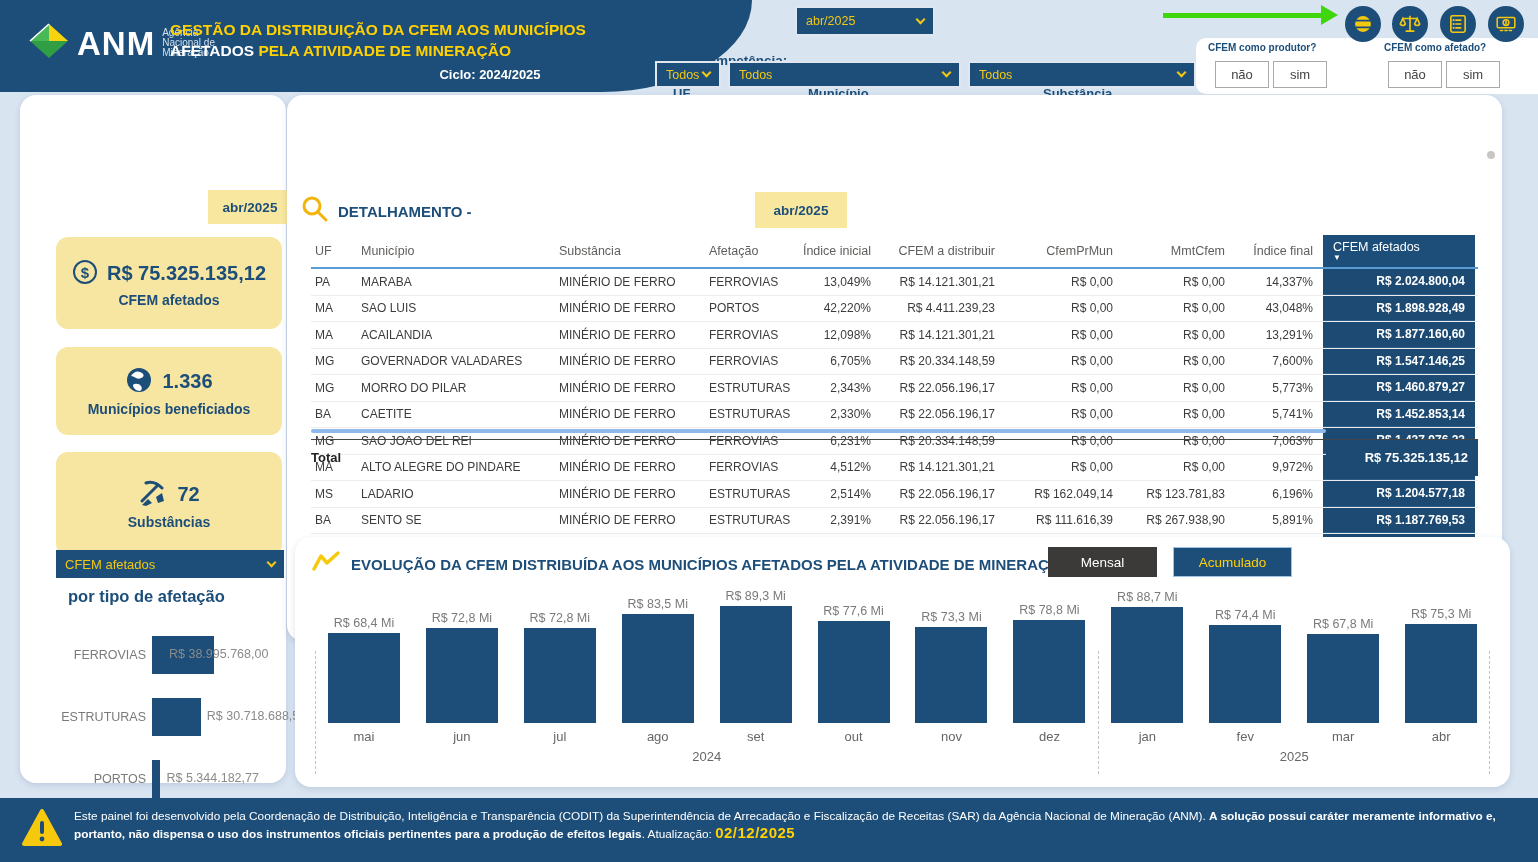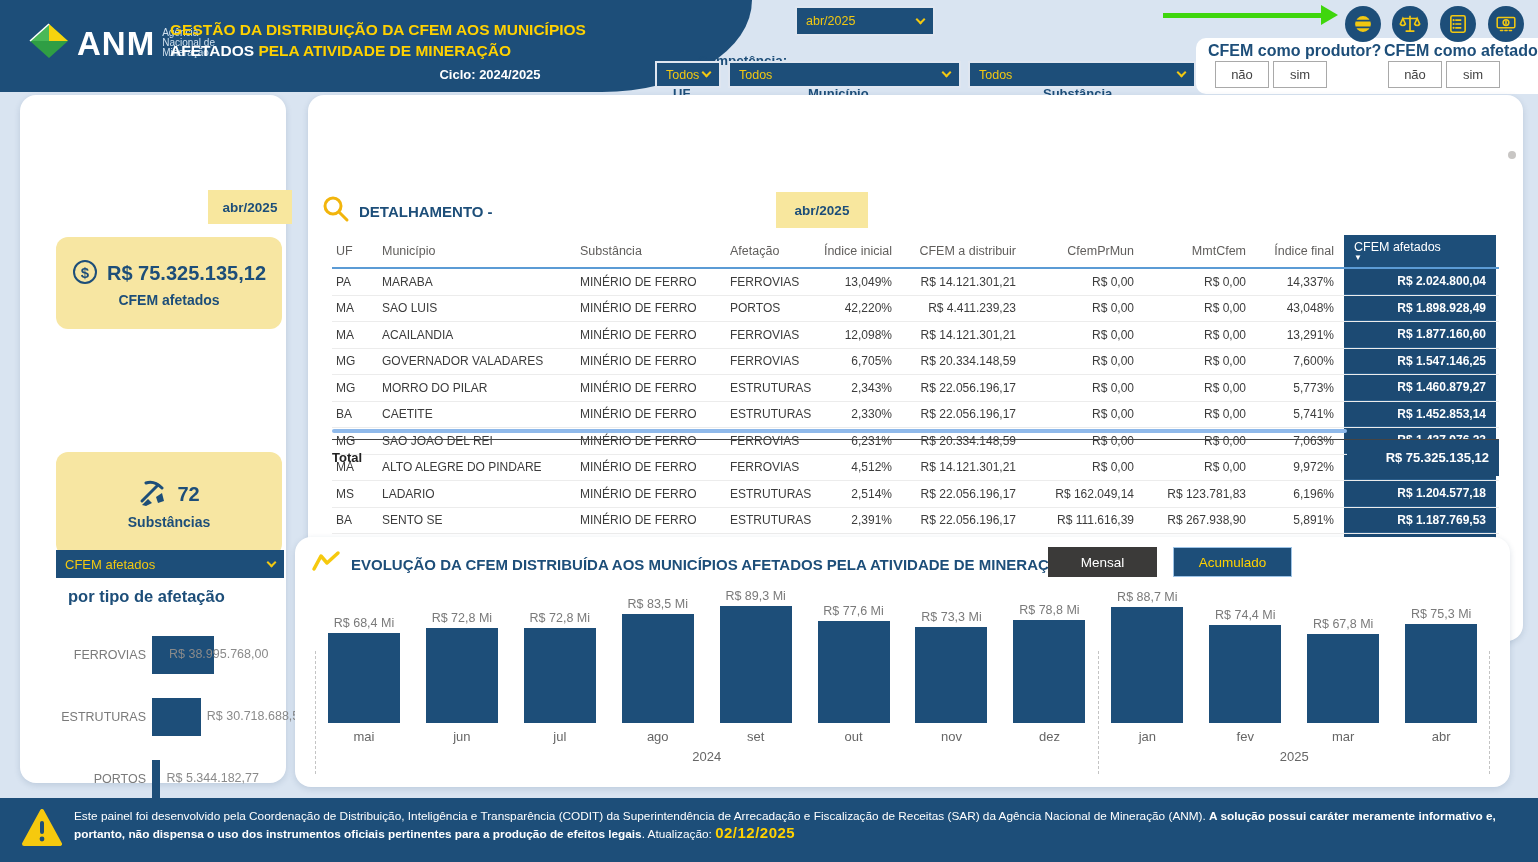--- a/index.html
+++ b/index.html
@@ -25,35 +25,35 @@
     font-size:12.5px; cursor:pointer; }
   .chev { width:7px; height:7px; border:solid #f2c811; border-width:0 2px 2px 0;
     transform:rotate(45deg); margin-top:-4px; flex:none; }
   .dd-competencia { left:795px; top:6px; width:140px; height:30px; }
   .dd-uf { left:655px; top:61px; width:66px; height:27px; }
   .dd-mun { left:728px; top:61px; width:233px; height:27px; }
   .dd-sub { left:968px; top:61px; width:228px; height:27px; }
 
   .toggle-panel { position:absolute; left:1196px; top:38px; width:342px; height:56px;
     background:#ffffff; border-radius:10px 0 0 10px; }
-  .tg-label { position:absolute; top:4px; font-size:16px; font-weight:bold; color:#1d4e79; white-space:nowrap; }
+  .tg-label { position:absolute; top:4px; font-size:10px; font-weight:bold; color:#1d4e79; white-space:nowrap; }
   .tg-btn { position:absolute; top:23px; width:54px; height:27px; background:#fff;
     border:1px solid #a9a9a9; color:#444; font-size:13px; display:flex; align-items:center;
     justify-content:center; cursor:pointer; }
 
   .green-arrow-line { position:absolute; left:1163px; top:13px; width:160px; height:5px; background:#3fd60d; }
   .green-arrow-head { position:absolute; left:1321px; top:5px; width:0; height:0;
     border-top:10px solid transparent; border-bottom:10px solid transparent; border-left:17px solid #3fd60d; }
   .tb-circle { position:absolute; top:6px; width:36px; height:36px; border-radius:50%;
     background:#1d4e79; display:flex; align-items:center; justify-content:center; cursor:pointer; }
 
   
   .panel { position:absolute; background:#fff; border-radius:16px; box-shadow:0 2px 6px rgba(30,60,100,.15); }
   .sidebar { left:20px; top:95px; width:266px; height:688px; }
-  .main-table { left:308px; top:95px; width:1215px; height:546px;padding-left:11px; }
+  .main-table { left:287px; top:95px; width:1215px; height:546px;padding-left:11px; }
   .evolution { left:295px; top:537px; width:1215px; height:250px; }
 
   .chip { background:#f8e79e; color:#1d4e79; font-weight:bold; font-size:13.5px;
     display:flex; align-items:center; justify-content:center; }
 
   
   .sb-head { position:absolute; left:38px; top:100px; display:flex; align-items:center; gap:10px; }
   .sb-title { color:#1d4e79; font-weight:bold; font-size:15px; }
   .sb-chip { position:absolute; left:188px; top:95px; width:84px; height:34px; }
   .kpi { position:absolute; left:36px; width:226px; background:#f7e6a2; border-radius:12px;
@@ -216,20 +216,32 @@
           <svg width="26" height="26" viewBox="0 0 26 26">
               <circle cx="13" cy="13" r="11" fill="none" stroke="#1d4e79" stroke-width="2"></circle>
               <text x="13" y="18.5" text-anchor="middle" font-size="15" font-weight="bold" fill="#1d4e79" font-family="Liberation Sans, sans-serif">$</text>
             </svg>
         </span>
         <span class="kpi-value">R$ 75.325.135,12</span>
       </div>
       <div class="kpi-label">CFEM afetados</div>
     </div>
 
+    <div class="kpi" style="top:252px; height:88px;">
+      <div class="kpi-row">
+        <span>
+          <svg width="28" height="28" viewBox="0 0 28 28">
+              <circle cx="14" cy="14" r="12" fill="#1d4e79"></circle>
+              <path d="M6 10q4-6 9-4t3 5q-4 3-7 1t-5-2zM9 18q5-1 7 2t-1 5q-4 0-6-3t0-4z" fill="#ffffff"></path>
+            </svg>
+        </span>
+        <span class="kpi-value">1.336</span>
+      </div>
+      <div class="kpi-label">Municípios beneficiados</div>
+    </div>
 
     <div class="kpi" style="top:357px; height:104px;">
       <div class="kpi-row">
         <span>
           <svg width="30" height="28" viewBox="0 0 30 28">
               <path d="M4 22L20 6" stroke="#1d4e79" stroke-width="3" stroke-linecap="round"></path>
               <path d="M8 4q8-3 16 5" stroke="#1d4e79" stroke-width="3" fill="none" stroke-linecap="round"></path>
               <polygon points="4,26 10,20 14,24 8,27" fill="#1d4e79"></polygon>
               <polygon points="18,18 24,14 26,22 20,24" fill="#1d4e79"></polygon>
             </svg>

